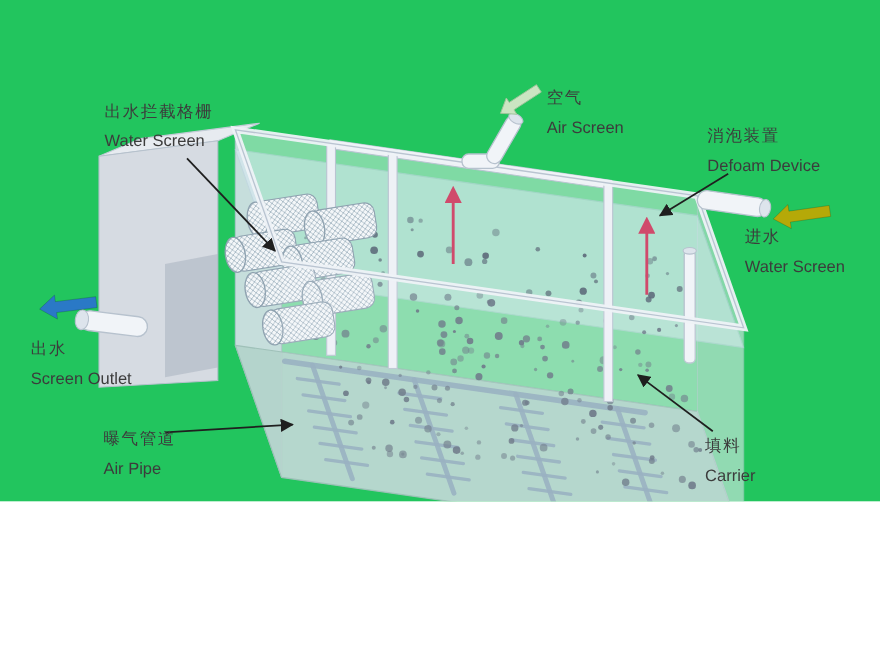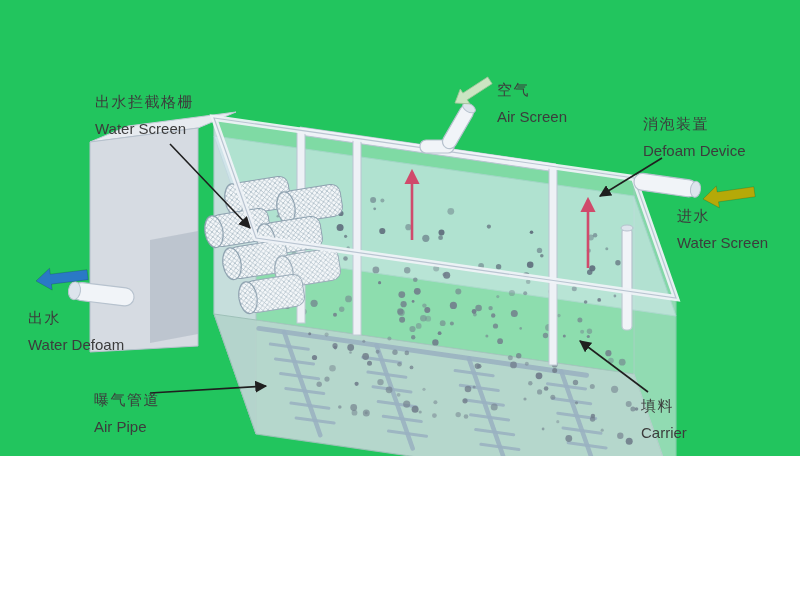--- a/index.html
+++ b/index.html
@@ -360,21 +360,21 @@
 <div class="lbl" style="left:643px;top:110px;">
   <div class="zh">消泡装置</div>
   <div class="en">Defoam Device</div>
 </div>
 <div class="lbl" style="left:677px;top:202px;">
   <div class="zh">进水</div>
   <div class="en">Water Screen</div>
 </div>
 <div class="lbl" style="left:28px;top:304px;">
   <div class="zh">出水</div>
-  <div class="en">Water Defoam</div>
+  <div class="en">Screen Outlet</div>
 </div>
 <div class="lbl" style="left:94px;top:386px;">
   <div class="zh">曝气管道</div>
   <div class="en">Air Pipe</div>
 </div>
 <div class="lbl" style="left:641px;top:392px;">
   <div class="zh">填料</div>
   <div class="en">Carrier</div>
 </div>
 

